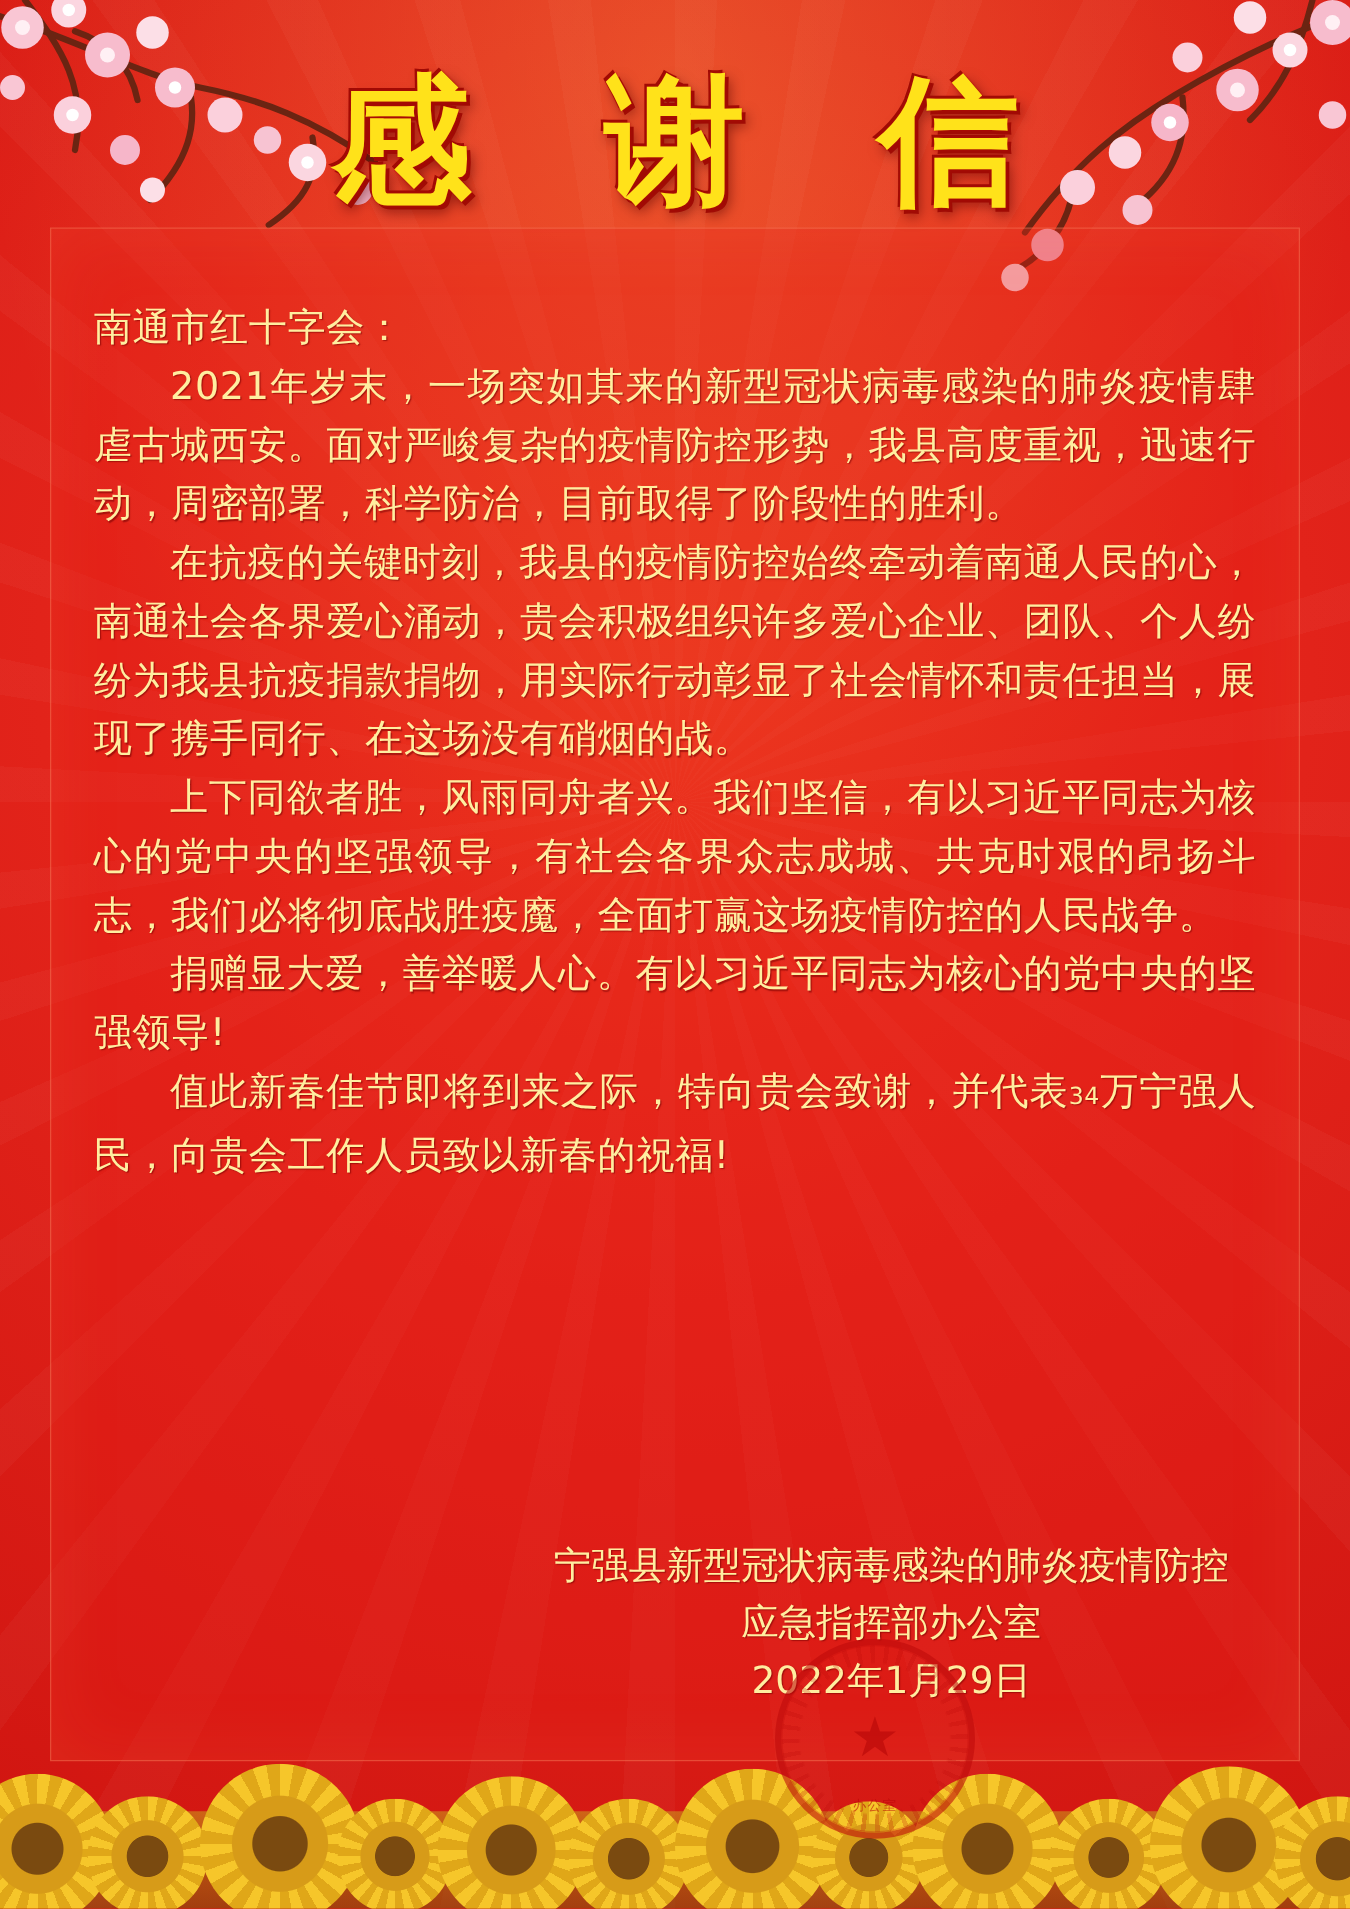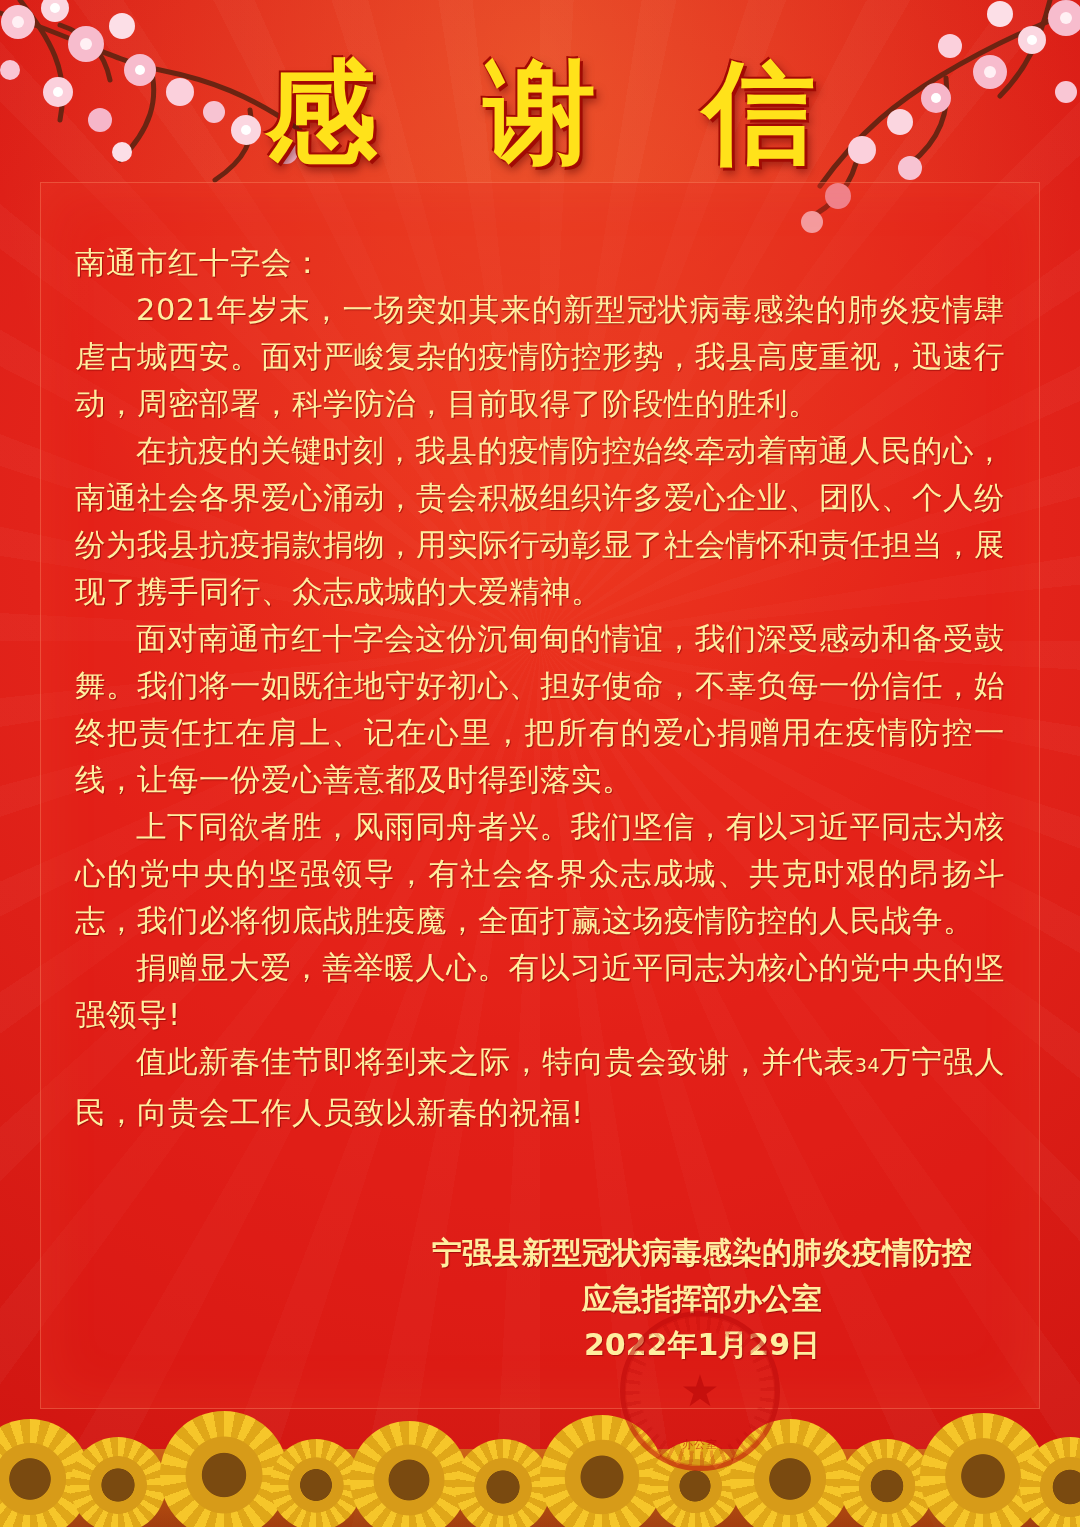--- a/index.html
+++ b/index.html
@@ -107,27 +107,26 @@
     line-height:47px;
     color:#ffeea0;
     text-shadow:1px 1px 1px rgba(120,0,0,.6);
     letter-spacing:.5px;
   }
   .salutation{margin:16px 0 0 0;}
   .para{margin:0;text-indent:2em;text-align:justify;}
   .sup{font-size:.62em;vertical-align:baseline;margin-top:20px;}
 
   .signature{
-    position:absolute;right:67px;bottom:40px;
+    position:absolute;right:56px;bottom:40px;
     text-align:center;
     font-size:30px;line-height:46px;
     color:#ffeea0;
     text-shadow:1px 1px 1px rgba(120,0,0,.6);
     white-space:nowrap;
-    font-weight:bold;
   }
   .sig-line{display:block;}
 
   
   .seal{
     position:absolute;
     right:300px;bottom:56px;
     width:150px;height:150px;
     border-radius:50%;
     border:5px solid rgba(190,10,10,.78);
@@ -220,22 +219,21 @@
     <circle cx="316" cy="92" r="11" fill="#f9c6d4"></circle>
   </g>
 </svg>
 
 <div class="title">感 谢 信</div>
 
 <div class="letter">
   <div class="body-text">
     <p class="salutation">南通市红十字会：</p>
     <p class="para">2021年岁末，一场突如其来的新型冠状病毒感染的肺炎疫情肆虐古城西安。面对严峻复杂的疫情防控形势，我县高度重视，迅速行动，周密部署，科学防治，目前取得了阶段性的胜利。</p>
-    <p class="para">在抗疫的关键时刻，我县的疫情防控始终牵动着南通人民的心，南通社会各界爱心涌动，贵会积极组织许多爱心企业、团队、个人纷纷为我县抗疫捐款捐物，用实际行动彰显了社会情怀和责任担当，展现了携手同行、众志成城的大爱精神。</p>
-    <p class="para">面对南通市红十字会这份沉甸甸的情谊，我们深受感动和备受鼓舞。我们将一如既往地守好初心、担好使命，不辜负每一份信任，始终把责任扛在肩上、记在心里，把所有的爱心捐赠用在疫情防控一线，让每一份爱心善意都及时得到落实。</p>
+    <p class="para">在抗疫的关键时刻，我县的疫情防控始终牵动着南通人民的心，南通社会各界爱心涌动，贵会积极组织许多爱心企业、团队、个人纷纷为我县抗疫捐款捐物，用实际行动彰显了社会情怀和责任担当，展现了携手同行、在这场没有硝烟的战。</p>
     <p class="para">上下同欲者胜，风雨同舟者兴。我们坚信，有以习近平同志为核心的党中央的坚强领导，有社会各界众志成城、共克时艰的昂扬斗志，我们必将彻底战胜疫魔，全面打赢这场疫情防控的人民战争。</p>
     <p class="para">捐赠显大爱，善举暖人心。有以习近平同志为核心的党中央的坚强领导!</p>
     <p class="para">值此新春佳节即将到来之际，特向贵会致谢，并代表<span class="sup">34</span>万宁强人民，向贵会工作人员致以新春的祝福!</p>
   </div>
 
   <div class="signature">
     <span class="sig-line">宁强县新型冠状病毒感染的肺炎疫情防控</span>
     <span class="sig-line">应急指挥部办公室</span>
     <span class="sig-line">2022年1月29日</span>
   </div>

